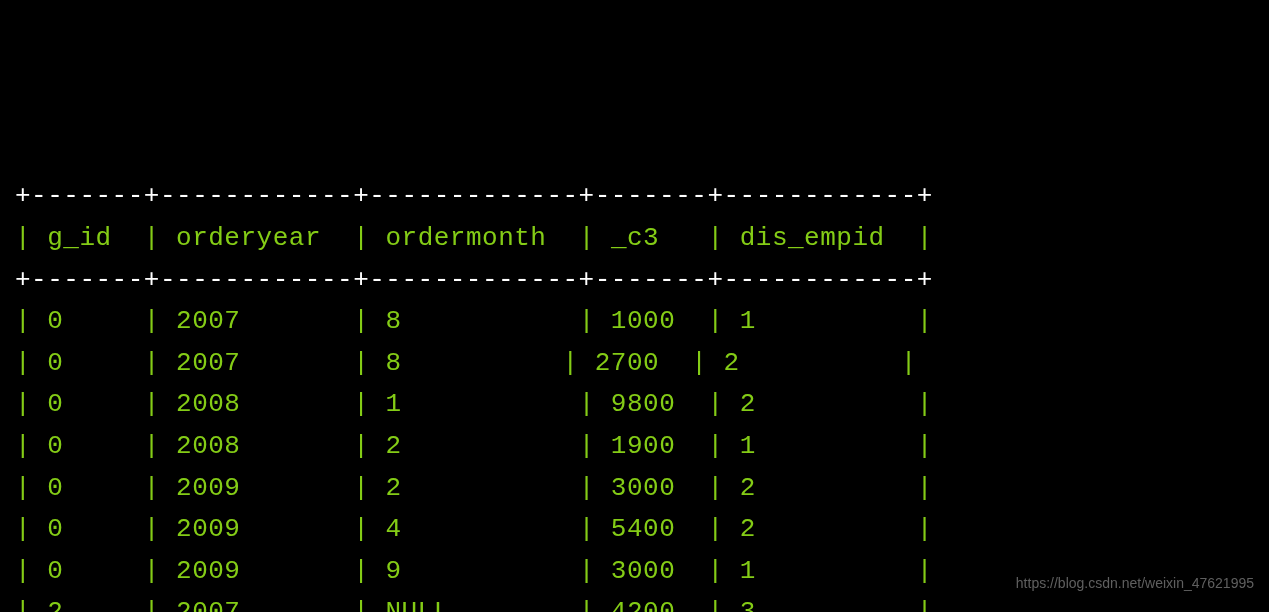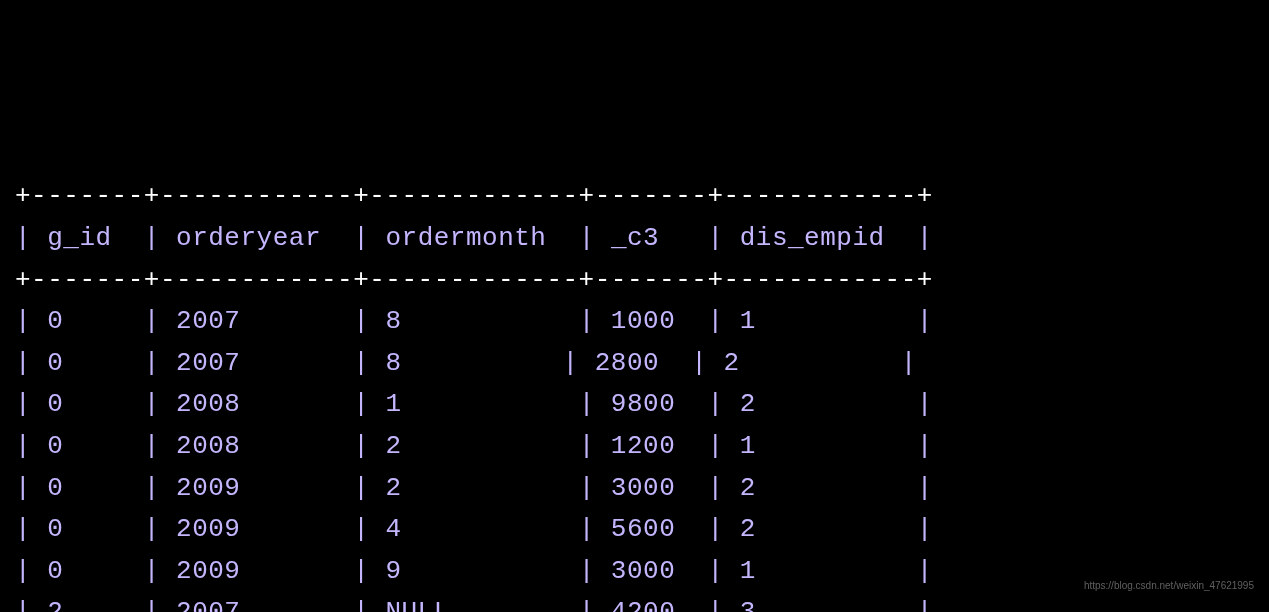--- a/index.html
+++ b/index.html
@@ -17,48 +17,48 @@
       white-space: pre;
       letter-spacing: 0.5px;
     }
     .table-container {
       font-weight: normal;
     }
     .border-line {
       color: #fff;
     }
     .header-row, .data-row {
-      color: #c4b5fd;
+      color: #84cc16;
     }
     .watermark {
       position: absolute;
       bottom: 18px;
       right: 15px;
       color: #888;
-      font-size: 10px;
+      font-size: 14px;
       font-family: Arial, sans-serif;
       letter-spacing: 0;
       opacity: 0.7;
       margin-left: 13px;
     }
   </style>
 </head>
 <body>
 
 
 
 <div class="table-container"><span class="border-line">+-------+------------+-------------+-------+------------+</span>
 <span class="header-row">| <span>g_id</span>  | <span>orderyear</span>  | <span>ordermonth</span>  | <span>_c3</span>   | <span>dis_empid</span>  |</span>
 <span class="border-line">+-------+------------+-------------+-------+------------+</span>
 <span class="data-row">| <span>0    </span> | <span>2007      </span> | <span>8          </span> | <span>1000 </span> | <span>1         </span> |</span>
-<span class="data-row">| <span>0    </span> | <span>2007      </span> | <span>8         </span> | <span>2800 </span> | <span>2         </span> |</span>
+<span class="data-row">| <span>0    </span> | <span>2007      </span> | <span>8         </span> | <span>2700 </span> | <span>2         </span> |</span>
 <span class="data-row">| <span>0    </span> | <span>2008      </span> | <span>1          </span> | <span>9800 </span> | <span>2         </span> |</span>
-<span class="data-row">| <span>0    </span> | <span>2008      </span> | <span>2          </span> | <span>1200 </span> | <span>1         </span> |</span>
+<span class="data-row">| <span>0    </span> | <span>2008      </span> | <span>2          </span> | <span>1900 </span> | <span>1         </span> |</span>
 <span class="data-row">| <span>0    </span> | <span>2009      </span> | <span>2          </span> | <span>3000 </span> | <span>2         </span> |</span>
-<span class="data-row">| <span>0    </span> | <span>2009      </span> | <span>4          </span> | <span>5600 </span> | <span>2         </span> |</span>
+<span class="data-row">| <span>0    </span> | <span>2009      </span> | <span>4          </span> | <span>5400 </span> | <span>2         </span> |</span>
 <span class="data-row">| <span>0    </span> | <span>2009      </span> | <span>9          </span> | <span>3000 </span> | <span>1         </span> |</span>
 <span class="data-row">| <span>2    </span> | <span>2007      </span> | <span>NULL       </span> | <span>4200 </span> | <span>3         </span> |</span>
 
 
 </div>
 
 <div class="watermark">https://blog.csdn.net/weixin_47621995</div>
 
 
 

